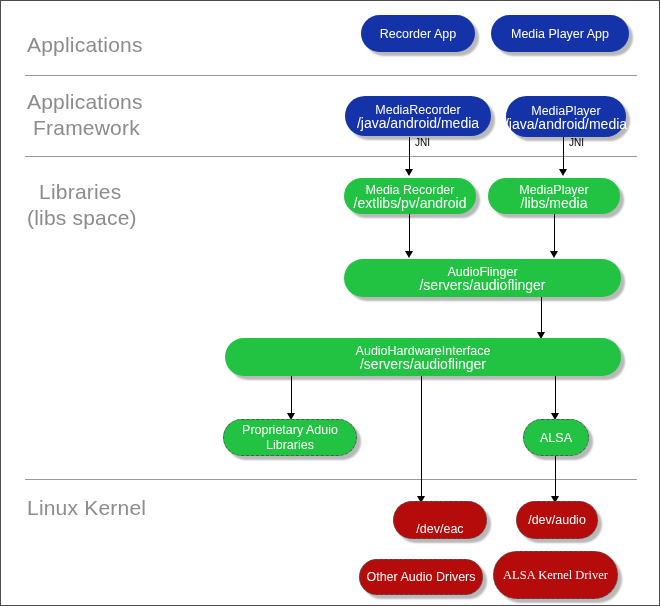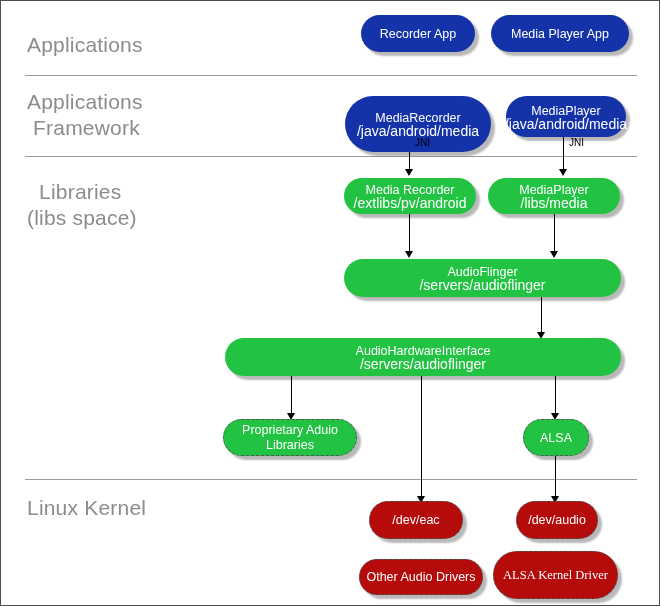--- a/index.html
+++ b/index.html
@@ -104,21 +104,21 @@
   <div class="edge" style="left:554px;top:455px;height:44px;"></div>
   <div class="arrowhead" style="left:550px;top:495px;"></div>
 
   <div class="node blue" style="left:360px;top:14px;width:114px;height:37px;">
     <span class="title">Recorder App</span>
   </div>
   <div class="node blue" style="left:490px;top:14px;width:138px;height:37px;">
     <span class="title">Media Player App</span>
   </div>
 
-  <div class="node blue" style="left:344px;top:95px;width:146px;height:56px;">
+  <div class="node blue" style="left:344px;top:95px;width:146px;height:40px;">
     <span class="title">MediaRecorder</span>
     <span class="sub">/java/android/media</span>
   </div>
   <div class="node blue" style="left:505px;top:95px;width:120px;height:41px;">
     <span class="title">MediaPlayer</span>
     <span class="sub">/java/android/media</span>
   </div>
 
   <div class="node green" style="left:343px;top:177px;width:132px;height:36px;">
     <span class="title">Media Recorder</span>
@@ -136,21 +136,21 @@
     <span class="title">AudioHardwareInterface</span>
     <span class="sub">/servers/audioflinger</span>
   </div>
   <div class="node green dashed two-line" style="left:222px;top:418px;width:134px;height:37px;">
     <span class="title">Proprietary Aduio Libraries</span>
   </div>
   <div class="node green dashed" style="left:522px;top:418px;width:66px;height:37px;">
     <span class="title">ALSA</span>
   </div>
 
-  <div class="node red dashed" style="left:368px;top:500px;width:94px;height:38px;">
+  <div class="node red dashed" style="left:392px;top:500px;width:94px;height:38px;justify-content:flex-end;">
     <span class="title">/dev/eac</span>
   </div>
   <div class="node red dashed" style="left:515px;top:500px;width:82px;height:38px;">
     <span class="title">/dev/audio</span>
   </div>
   <div class="node red dashed" style="left:358px;top:558px;width:124px;height:36px;">
     <span class="title">Other Audio Drivers</span>
   </div>
   <div class="node red dashed" style="left:492px;top:550px;width:125px;height:48px;font-family:Liberation Serif, serif;">
     <span class="title">ALSA Kernel Driver</span>

